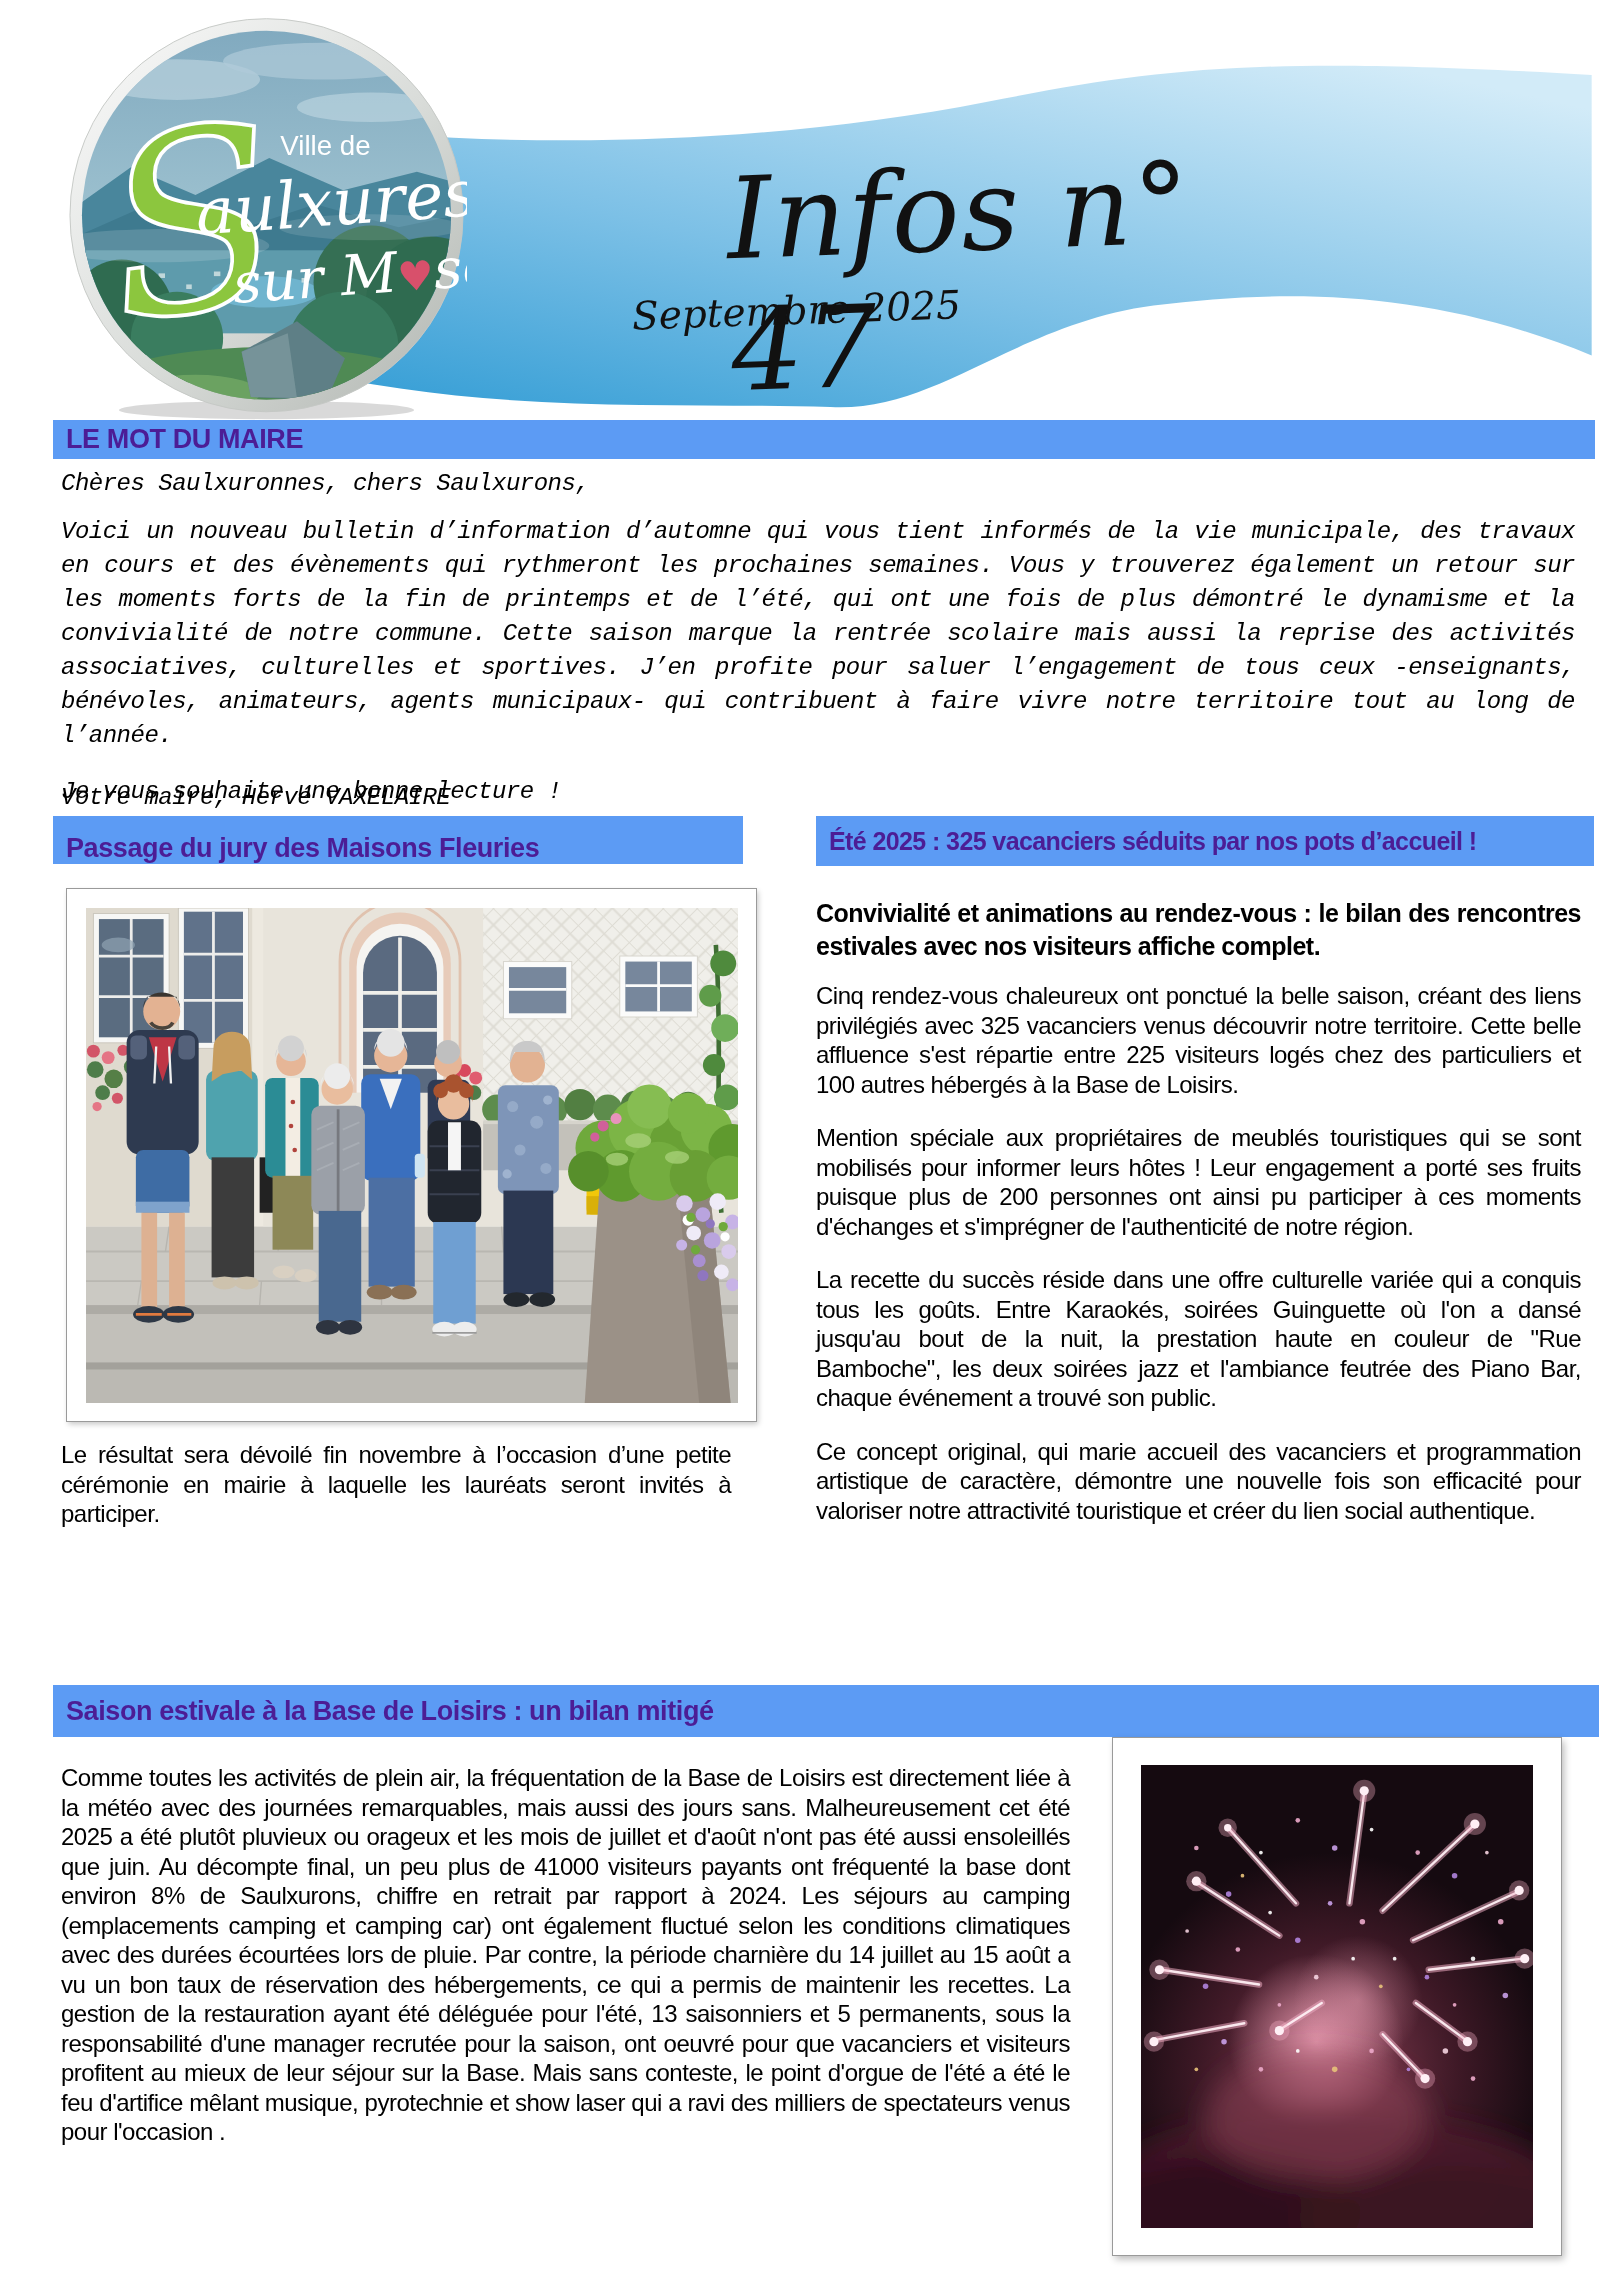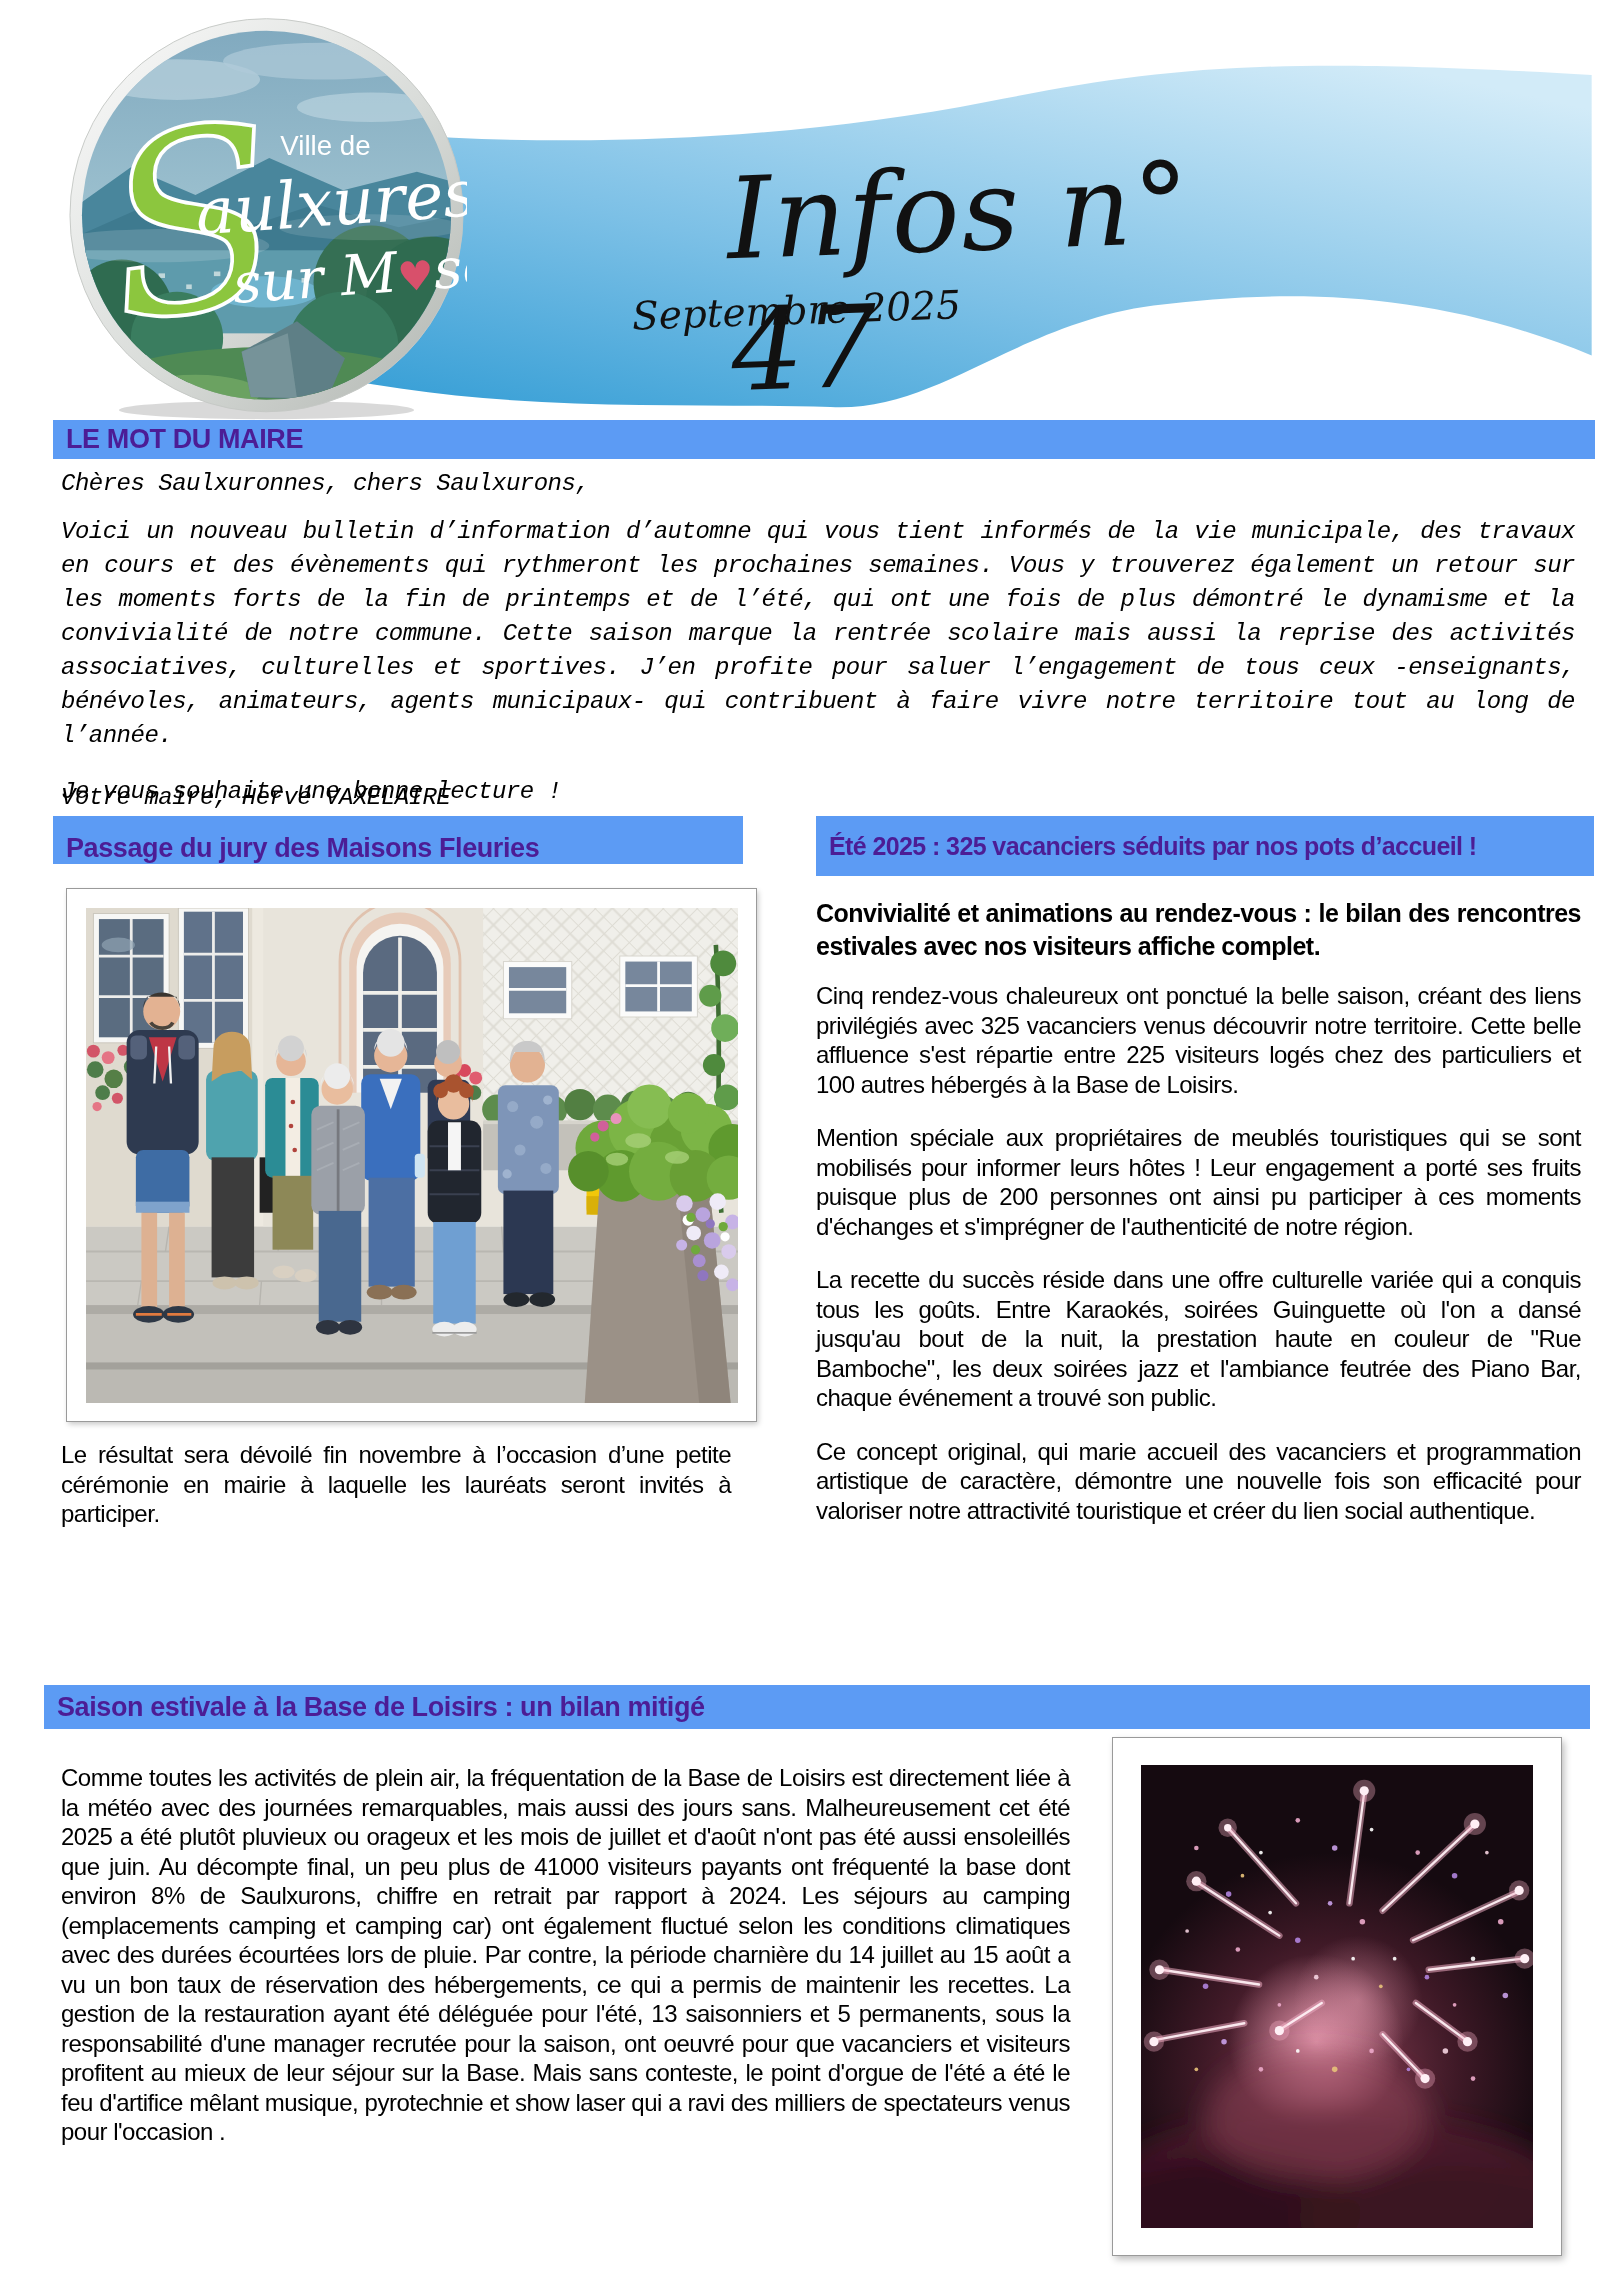--- a/index.html
+++ b/index.html
@@ -98,21 +98,21 @@
     <span>LE MOT DU MAIRE</span>
   </div>
   <div class="abs maire-text" style="left:61px;top:467px;width:1514px;">Chères Saulxuronnes, chers Saulxurons,</div>
   <div class="abs maire-text" style="left:61px;top:515px;width:1514px;">Voici un nouveau bulletin d’information d’automne  qui vous tient informés de la vie municipale,  des travaux en cours et des évènements qui rythmeront les prochaines semaines. Vous y trouverez également un retour sur les moments forts de la fin de printemps et de l’été, qui ont une fois de plus démontré le dynamisme et la convivialité de notre commune. Cette saison marque la rentrée  scolaire mais aussi  la reprise des activités associatives, culturelles et sportives.  J’en profite pour saluer l’engagement de tous ceux -enseignants, bénévoles, animateurs, agents municipaux- qui contribuent à faire vivre notre territoire tout au long de l’année.</div>
   <div class="abs maire-text" style="left:61px;top:732px;width:1514px;margin-top:43px;">Je vous souhaite une bonne lecture !</div>
   <div class="abs maire-text" style="left:61px;top:781px;width:1514px;">Votre maire, Hervé VAXELAIRE</div>
 
   <div class="bar" style="left:53px;top:816px;width:677px;height:48px;align-items:flex-end;">
     <span>Passage du jury des Maisons Fleuries</span>
   </div>
-  <div class="bar bar--tight" style="left:816px;top:816px;width:765px;height:60px;">
+  <div class="bar bar--tight" style="left:816px;top:816px;width:765px;height:50px;">
     <span>Été 2025 : 325 vacanciers séduits par nos pots d’accueil !</span>
   </div>
 
   <div class="photo-frame" style="left:66px;top:888px;width:652px;height:495px;padding:18.5px;box-shadow:1.8px 2.8px 5.5px rgba(0,0,0,0.22);">
     <svg width="652" height="495" viewBox="0 0 706 536">
       <defs>
         <pattern id="diamondPat" width="26" height="26" patternUnits="userSpaceOnUse" patternTransform="rotate(45)">
           <rect width="26" height="26" fill="#F0EFEA"></rect>
           <path d="M0,0 H26 M0,13 H26" stroke="#DEDCD4" stroke-width="2"></path>
           <path d="M0,0 V26 M13,0 V26" stroke="#DEDCD4" stroke-width="2"></path>
@@ -352,21 +352,21 @@
   </div>
 
   <div class="abs lead-text" style="left:816px;top:897px;width:765px;">Convivialité et animations au rendez-vous : le bilan des rencontres estivales avec nos visiteurs affiche complet.</div>
   <div class="abs body-text" style="left:816px;top:981px;width:765px;">
     <p class="para">Cinq rendez-vous chaleureux ont ponctué la belle saison, créant des liens privilégiés avec 325 vacanciers venus découvrir notre territoire. Cette belle affluence s'est répartie entre 225 visiteurs logés chez des particuliers et 100 autres hébergés à la Base de Loisirs.</p>
     <p class="para">Mention spéciale aux propriétaires de meublés touristiques qui se sont mobilisés pour informer leurs hôtes ! Leur engagement a porté ses fruits puisque plus de 200 personnes ont ainsi pu participer à ces moments d'échanges et s'imprégner de l'authenticité de notre région.</p>
     <p class="para">La recette du succès réside dans une offre culturelle variée qui a conquis tous les goûts. Entre Karaokés, soirées Guinguette où l'on a dansé jusqu'au bout de la nuit, la prestation haute en couleur de "Rue Bamboche", les deux soirées jazz  et l'ambiance feutrée des Piano Bar, chaque événement a trouvé son public.</p>
     <p class="para">Ce concept original, qui marie accueil des vacanciers  et programmation artistique de caractère, démontre une nouvelle fois son efficacité pour valoriser notre attractivité touristique et créer du lien social authentique.</p>
   </div>
 
-  <div class="bar" style="left:44px;top:1685px;width:1533px;height:44px;">
+  <div class="bar" style="left:53px;top:1685px;width:1533px;height:52px;">
     <span>Saison estivale à la Base de Loisirs : un bilan mitigé</span>
   </div>
   <div class="abs body-text" style="left:61px;top:1763px;width:1009px;">Comme toutes les activités de plein air, la fréquentation de la Base de Loisirs est directement liée à la météo avec des journées remarquables, mais aussi des jours sans. Malheureusement cet été 2025 a été plutôt pluvieux ou orageux et les mois de juillet et d'août n'ont pas été aussi ensoleillés que juin. Au décompte final, un peu plus de 41000 visiteurs payants ont fréquenté la base dont environ 8% de Saulxurons, chiffre en retrait par rapport à 2024. Les séjours au camping (emplacements camping et camping car) ont également fluctué selon les conditions climatiques avec des durées écourtées lors de pluie. Par contre,  la période charnière du 14 juillet au 15 août a vu un bon taux de réservation des hébergements,  ce qui a permis de maintenir les recettes. La gestion de la restauration ayant été déléguée pour l'été, 13 saisonniers et 5 permanents, sous la responsabilité d'une manager recrutée pour la saison, ont oeuvré pour que vacanciers et visiteurs profitent au mieux de leur séjour sur la Base. Mais sans conteste, le point d'orgue de l'été a été le feu d'artifice mêlant musique, pyrotechnie et show laser qui a ravi des milliers de spectateurs venus pour l'occasion .</div>
 
   <div class="photo-frame" style="left:1112px;top:1737px;width:392px;height:463px;padding:27px 28px;">
     <svg width="392" height="463" viewBox="0 0 425 502">
       <defs>
         <radialGradient id="fg1">
             <stop offset="0%" stop-color="#C25B78" stop-opacity="0.75"></stop>
             <stop offset="60%" stop-color="#6E2A40" stop-opacity="0.45"></stop>

